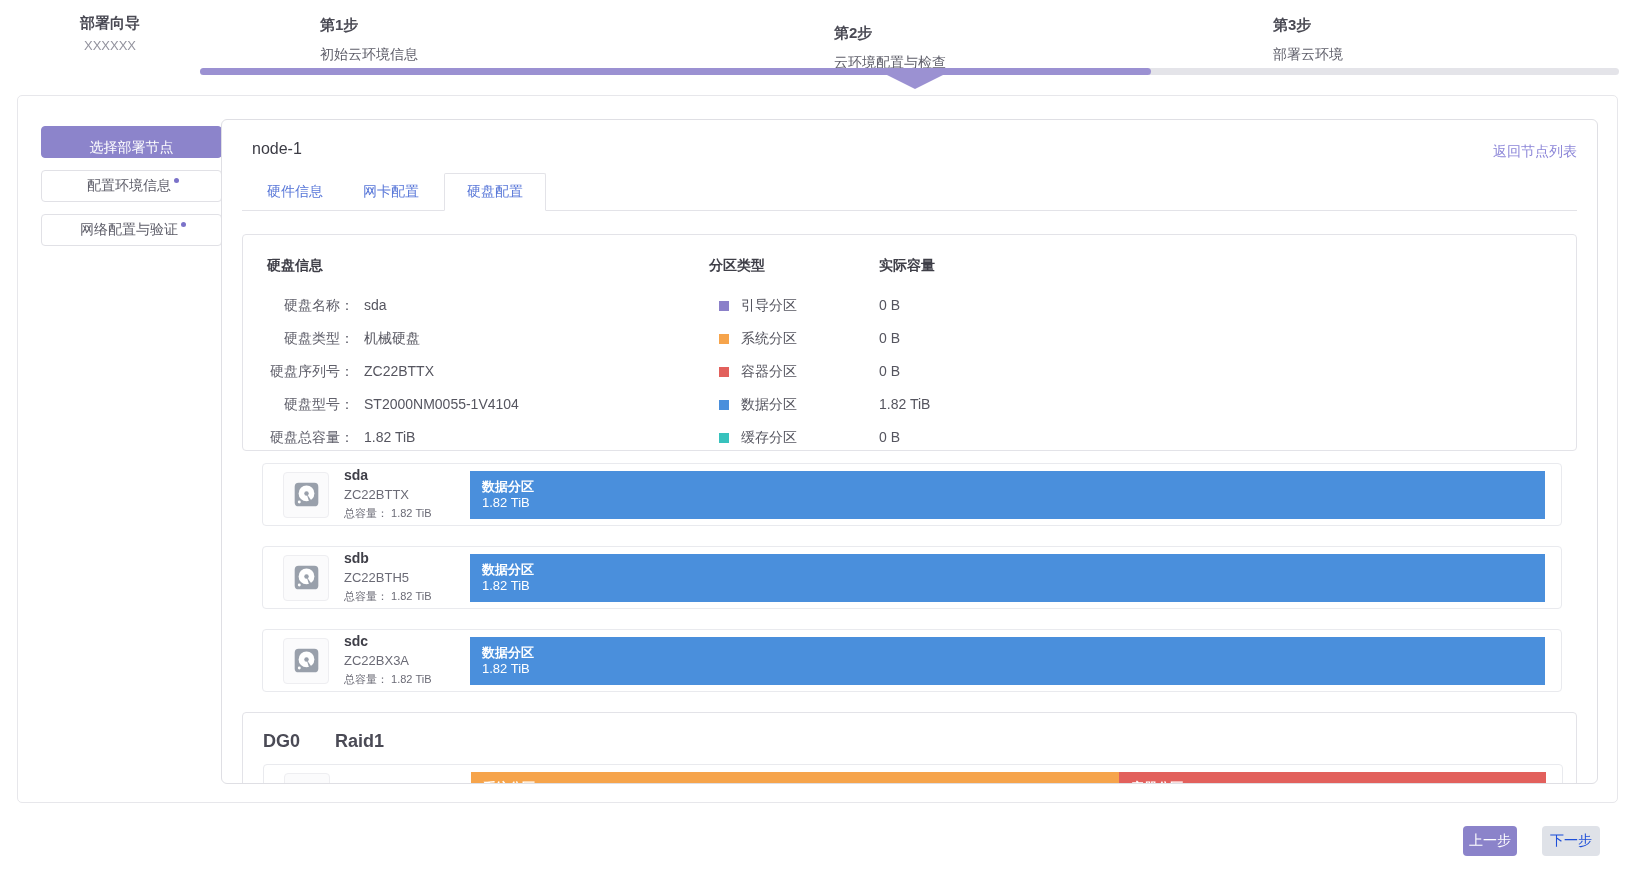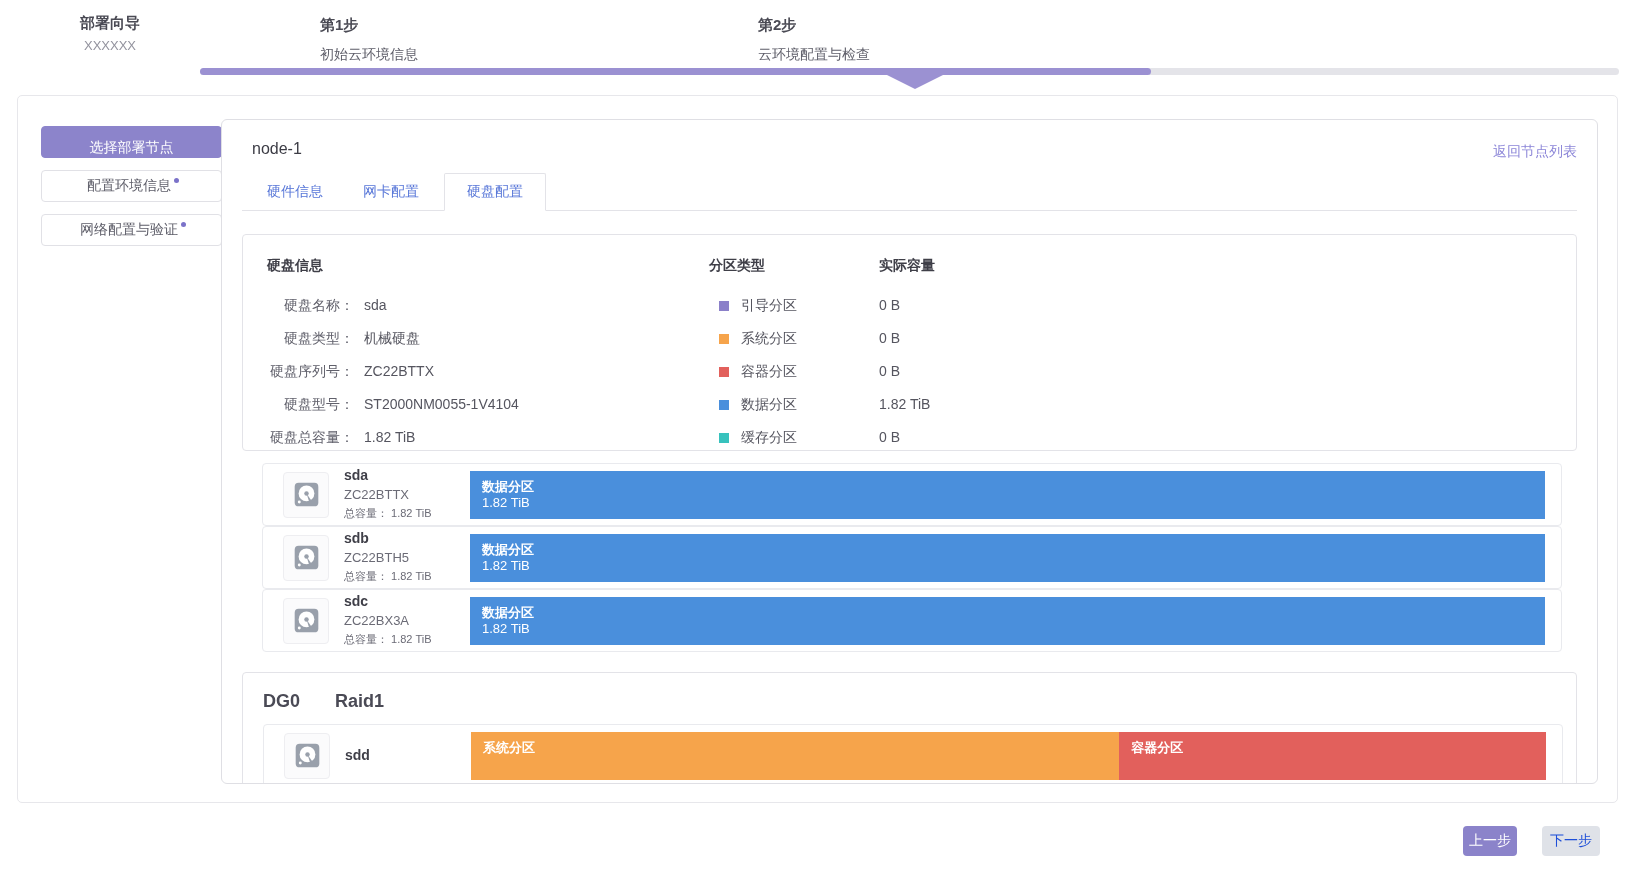--- a/index.html
+++ b/index.html
@@ -7,21 +7,21 @@
     font-family:"Liberation Sans","DejaVu Sans",sans-serif; }
 
   
   .wizard-header { position:relative; width:100%; height:95px; }
   .brand { position:absolute; left:50px; top:14px; width:120px; text-align:center; }
   .brand-title { font-size:15px; font-weight:bold; color:#4a4a54; }
   .brand-sub { font-size:13px; color:#93939e; margin-top:5px; }
   .step { position:absolute; top:16px; width:240px; text-align:left; }
   .step-label { font-size:15px; font-weight:bold; color:#4a4a54; }
   .step-name { font-size:14px; color:#5d5d68; margin-top:11px; }
-  .step1 { left:320px; } .step2 { left:758px; } .step3 { left:1273px; }
+  .step1 { left:320px; } .step2 { left:834px;margin-top:8px; } .step3 { left:1273px; }
   .progress-track { position:absolute; left:200px; top:68px; width:1419px; height:7px;
     background:#e4e4e9; border-radius:4px; }
   .progress-fill { height:7px; border-radius:4px; }
   .progress-arrow { position:absolute; left:887px; top:75px; width:0; height:0;
     border-left:28px solid transparent; border-right:28px solid transparent;
     border-top:14px solid #9b91d2; }
 
   
   .outer-card { position:absolute; left:17px; top:95px; width:1601px; height:708px;
     background:#fff; border:1px solid #e7e7eb; border-radius:5px; }
@@ -63,21 +63,21 @@
   .ig-row { display:contents; }
   .ig-label { text-align:right; color:#60606b; padding:7.5px 0; }
   .ig-value { color:#55555f; padding:7.5px 0 7.5px 10px; }
   .ig-legend { display:flex; align-items:center; padding:7.5px 0 7.5px 10px; color:#55555f; }
   .legend-sq { width:10px; height:10px; display:inline-block; margin-right:12px; }
   .ig-cap { color:#55555f; padding:7.5px 0; }
 
   
   .disk-row { margin:0 20px; width:1300px; height:63px; border:1px solid #e9eaee;
     border-radius:4px; display:flex; align-items:center; background:#fff; }
-  .disk-row + .disk-row { }
+  .disk-row + .disk-row { margin-top:20px; }
   .first-disk { margin-top:12px; }
   .disk-icon-box { width:46px; height:46px; margin-left:20px; background:#fbfbfc;
     border:1px solid #eeeef1; border-radius:4px;
     display:flex; align-items:center; justify-content:center; flex:none; }
   .disk-meta { width:126px; margin-left:15px; flex:none; line-height:17px; }
   .disk-name { font-size:14px; font-weight:bold; color:#3f3f48; }
   .disk-serial { font-size:13px; color:#6b6b76; margin-top:2px; }
   .disk-cap { font-size:11px; color:#6b6b76; margin-top:2px; }
   .disk-bar { flex:1; height:48px; margin-right:16px; display:flex; overflow:hidden; }
   .bar-seg { height:48px; color:#fff; padding:8px 0 0 12px; line-height:16px; overflow:hidden; }
@@ -106,20 +106,24 @@
     <div class="brand-sub">XXXXXX</div>
   </div>
   <div class="step step1">
     <div class="step-label">第1步</div>
     <div class="step-name">初始云环境信息</div>
   </div>
   <div class="step step2">
     <div class="step-label">第2步</div>
     <div class="step-name">云环境配置与检查</div>
   </div>
+  <div class="step step3">
+    <div class="step-label">第3步</div>
+    <div class="step-name">部署云环境</div>
+  </div>
   <div class="progress-track">
     <div class="progress-fill" style="background: rgb(155, 145, 210); width: 67%;"></div>
   </div>
   <div class="progress-arrow"></div>
 </div>
 
 <div class="outer-card">
 
   <div class="sidebar">
     <div class="side-btn active">

